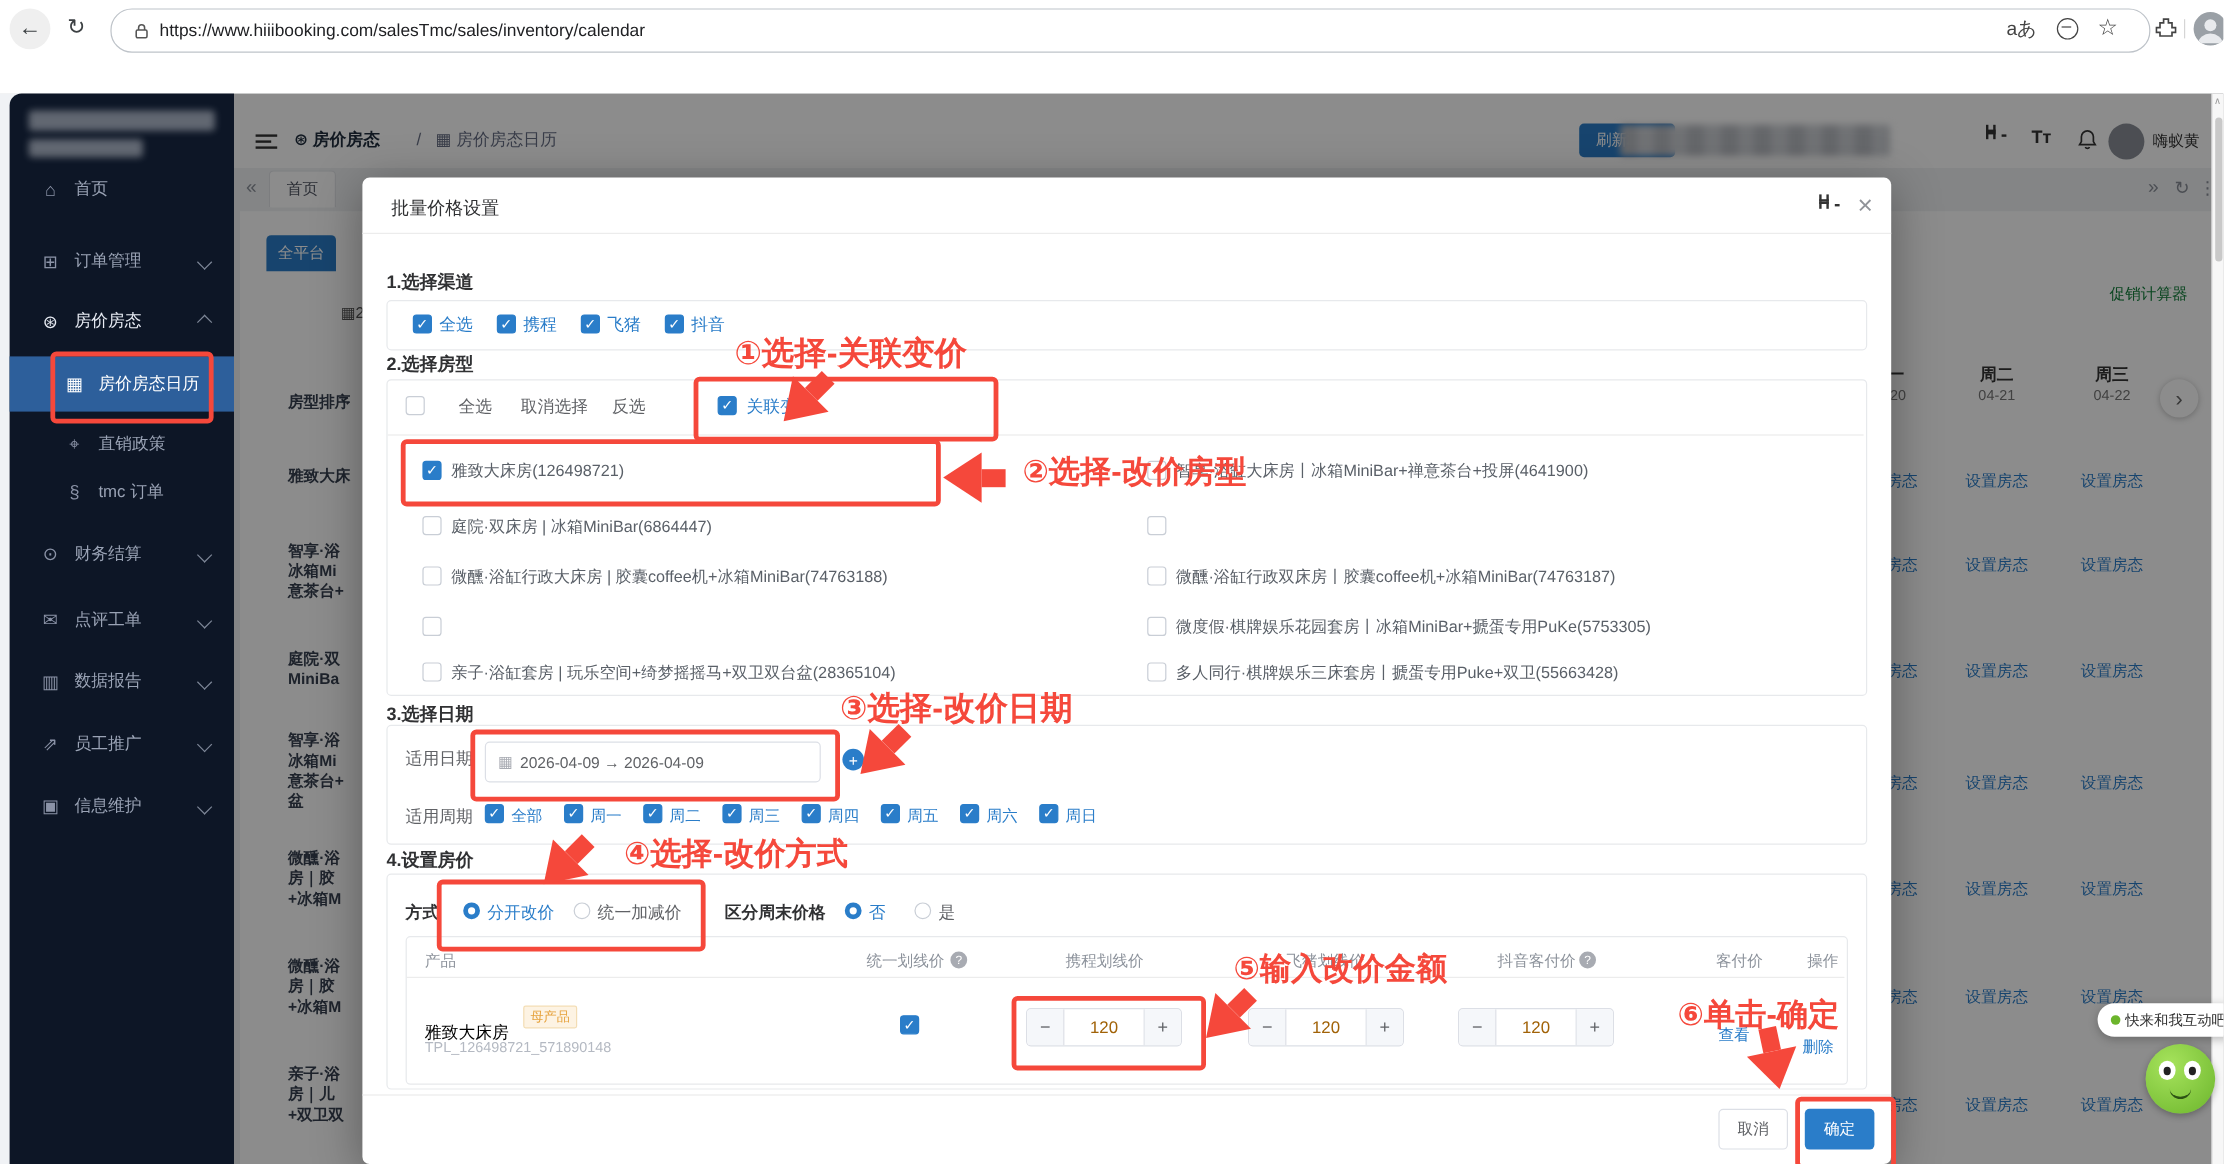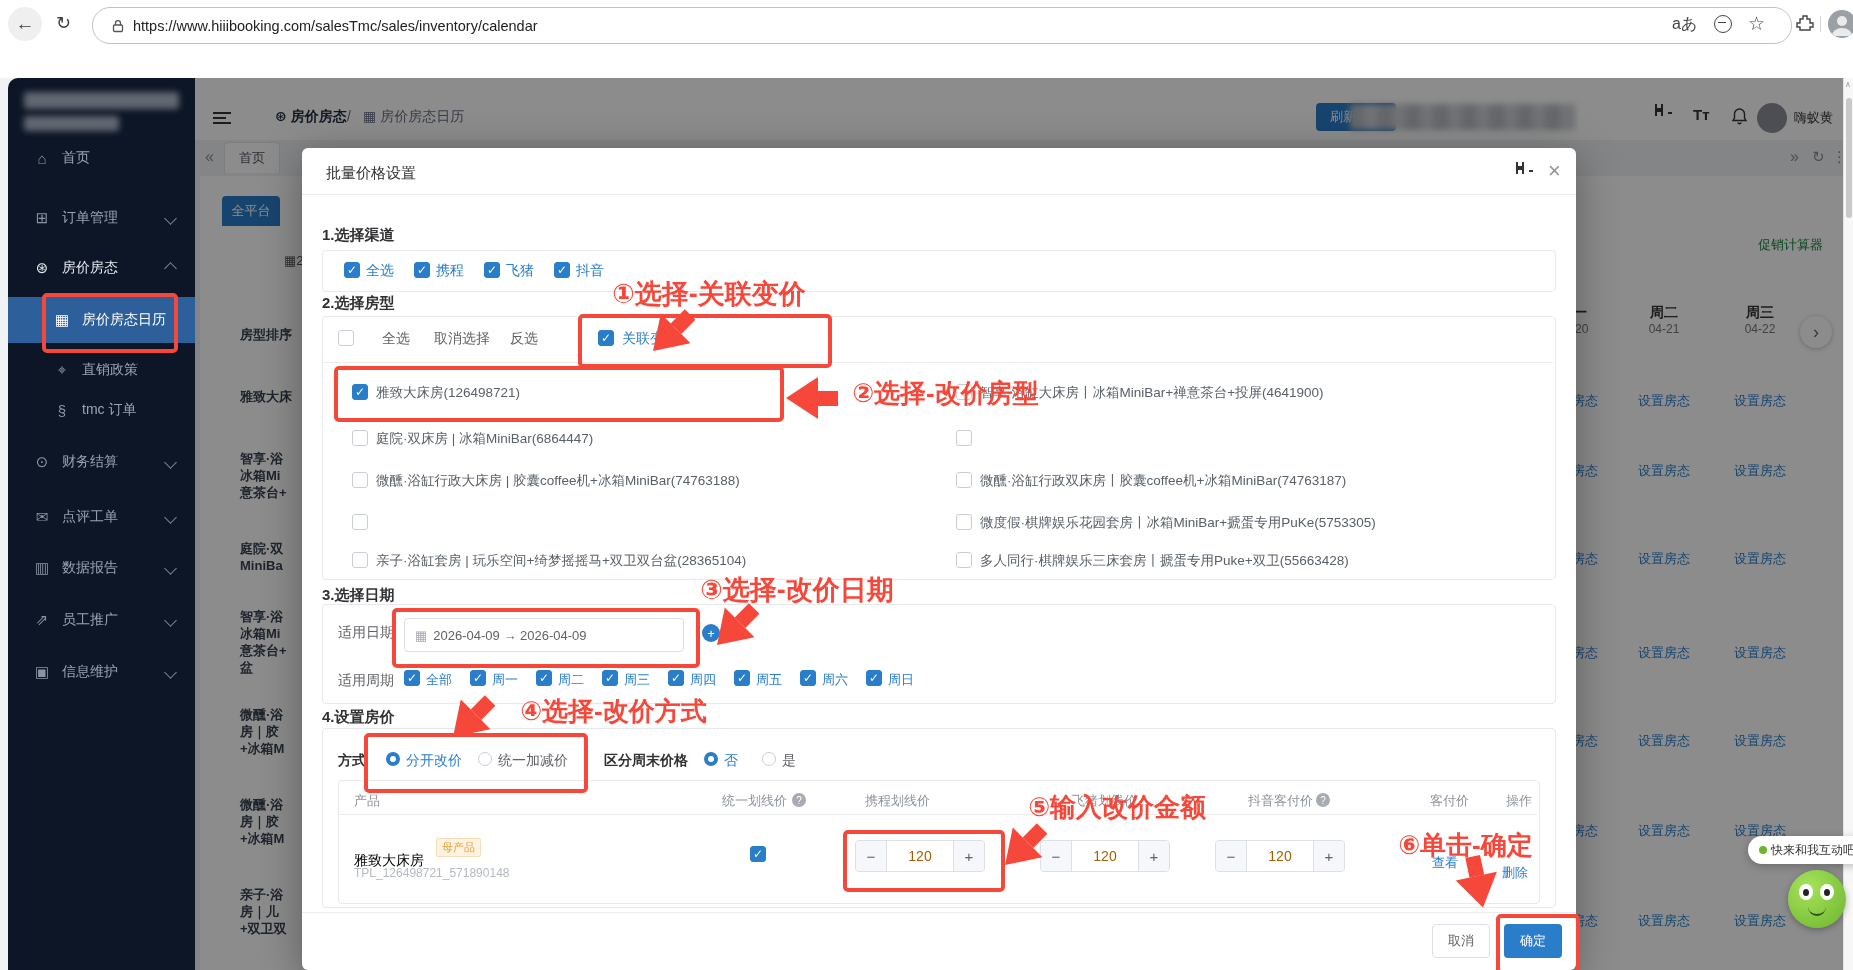--- a/index.html
+++ b/index.html
@@ -170,21 +170,21 @@
   
   <div class="abs page-bg"></div>
 
   
   <div class="abs apphdr">
     <span class="abs" style="left:18px;top:31px;width:18px;">
       <span style="display:block;width:18px;height:2px;background:#333;margin:3px 0;"></span>
       <span style="display:block;width:13px;height:2px;background:#333;margin:3px 0;"></span>
       <span style="display:block;width:18px;height:2px;background:#333;margin:3px 0;"></span>
     </span>
-    <span class="abs crumb-b" style="left:50px;top:30px;margin-left:30px;"><span>⊛</span> <span>房价房态</span></span>
+    <span class="abs crumb-b" style="left:50px;top:30px;"><span>⊛</span> <span>房价房态</span></span>
     <span class="abs crumb-l" style="left:152px;top:30px;">/</span>
     <span class="abs crumb-l" style="left:168px;top:30px;"><span>▦</span> <span>房价房态日历</span></span>
     <div class="abs blue-btn" style="left:1121px;top:25px;width:80px;height:28px;">
         <span>刷新权限</span>
       </div>
     <div class="abs blurbar" style="left:1155px;top:26px;width:225px;height:26px;background:repeating-linear-gradient(90deg,#b9bcc2 0 14px,#cdd0d5 14px 28px);"></div>
     <span class="abs fs-ico corner2" style="left:1460px;top:32px;"></span>
     <span class="abs" style="left:1498px;top:28px;font-size:15px;font-weight:700;color:#333;">Tт</span>
     <span class="abs" style="left:1536px;top:29px;">
       <svg width="17" height="18" viewBox="0 0 17 18">
@@ -463,21 +463,21 @@
   <span class="abs radio on" style="left:704px;top:752px;z-index:11;"></span>
   <span class="abs blue" style="left:724px;top:752px;z-index:11;">否</span>
   <span class="abs radio" style="left:762px;top:752px;z-index:11;"></span>
   <span class="abs gray-lb" style="left:782px;top:752px;z-index:11;">是</span>
 
   
   <div class="abs box" style="left:338px;top:780px;width:1200px;height:122px;z-index:11;"></div>
   <span class="abs th" style="left:354px;top:792px;z-index:11;">产品</span>
   <span class="abs th" style="left:722px;top:792px;z-index:11;">统一划线价</span>
   <span class="abs q-ico" style="left:792px;top:793px;z-index:11;">?</span>
-  <span class="abs th" style="left:865px;top:792px;z-index:11;">携程划线价</span>
+  <span class="abs th" style="left:888px;top:792px;z-index:11;">携程划线价</span>
   <span class="abs th" style="left:1072px;top:792px;z-index:11;">飞猪划线价</span>
   <span class="abs th" style="left:1248px;top:792px;z-index:11;">抖音客付价</span>
   <span class="abs q-ico" style="left:1316px;top:793px;z-index:11;">?</span>
   <span class="abs th" style="left:1430px;top:792px;z-index:11;">客付价</span>
   <span class="abs th" style="left:1506px;top:792px;z-index:11;">操作</span>
   <div class="abs hline" style="left:339px;top:814px;width:1198px;z-index:11;"></div>
 
   <span class="abs" style="left:354px;top:852px;font-size:14px;color:#000000;z-index:11;">雅致大床房</span>
   <span class="abs badge" style="left:436px;top:838px;z-index:11;">母产品</span>
   <span class="abs" style="left:354px;top:866px;font-size:12px;color:#b4b9c2;z-index:11;">TPL_126498721_571890148</span>

